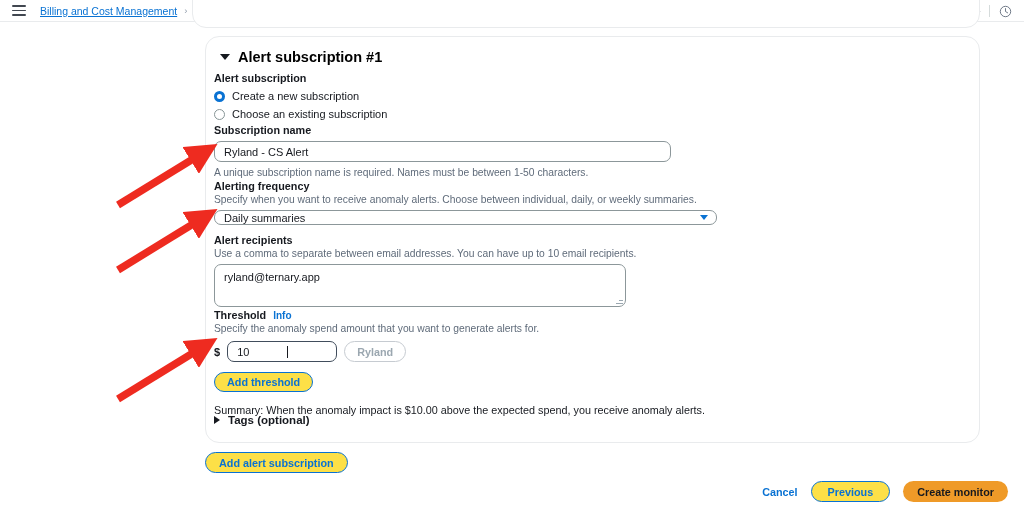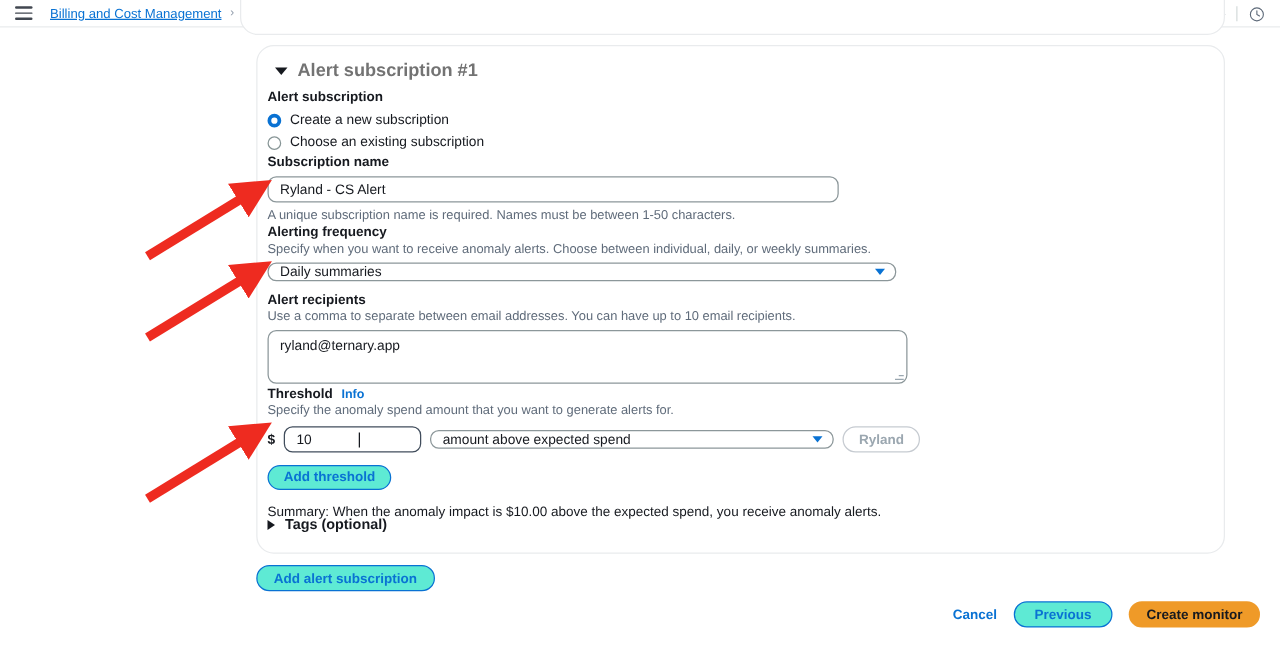--- a/index.html
+++ b/index.html
@@ -40,21 +40,21 @@
     background:#ffffff; border:1px solid #e9ebed; border-radius:14px;
   }
   .card {
     position:absolute; left:205px; top:36px; width:775px; height:407px;
     background:#ffffff; border:1px solid #e9ebed; border-radius:14px;
   }
 
   .card-head { position:absolute; left:14px; top:12px; display:flex; align-items:center; gap:8px; cursor:pointer; }
   .tri-down { width:0;height:0;border-left:5px solid transparent;border-right:5px solid transparent;border-top:6px solid #16191f; }
   .tri-right { width:0;height:0;border-top:4.5px solid transparent;border-bottom:4.5px solid transparent;border-left:6px solid #16191f; }
-  .card-title { font-size:14.5px; font-weight:bold; color:#737373; }
+  .card-title { font-size:14.5px; font-weight:bold; color:#000000; }
 
   .lbl { font-size:10.8px; font-weight:bold; color:#16191f; }
   .help { font-size:10.3px; color:#5f6b7a; }
 
   .sec { position:absolute; left:214px; }
 
   
   .radio-row { display:flex; align-items:center; gap:7px; margin-top:6px; cursor:pointer; }
   .radio { width:11px; height:11px; border-radius:50%; border:1.6px solid #879596; background:#fff; flex:none; position:relative; }
   .radio.on { border-color:#0972d3; border-width:3.2px; background:#fff; }
@@ -78,21 +78,21 @@
   }
   .ta .grip { position:absolute; right:2px; bottom:2px; width:7px; height:7px; }
   .ta .grip i { position:absolute; right:0; background:#9aa7b0; height:1px; }
 
   .caret { display:inline-block; width:1px; height:12px; background:#16191f; margin-left:1px; vertical-align:-2px; }
 
   
   .btn-out {
     display:inline-flex; align-items:center; justify-content:center;
     height:20px; padding:0 12px; border:1px solid #0972d3; border-radius:11px;
-    color:#0972d3; font-size:10.8px; font-weight:bold; background:#5eead4; cursor:pointer; white-space:nowrap;
+    color:#0972d3; font-size:10.8px; font-weight:bold; background:#fde047; cursor:pointer; white-space:nowrap;
   }
   .btn-dis {
     display:inline-flex; align-items:center; justify-content:center;
     height:21px; padding:0 12px; border:1px solid #c6cbd1; border-radius:11px;
     color:#9ba7b0; font-size:10.8px; font-weight:bold; background:#fff; cursor:default; white-space:nowrap;
   }
   .btn-prim {
     display:inline-flex; align-items:center; justify-content:center;
     height:21px; padding:0 14px; border-radius:11px;
     background:#ef9a28; color:#16191f; font-size:10.8px; font-weight:bold; cursor:pointer; white-space:nowrap;
@@ -172,45 +172,41 @@
     <div class="help" style="margin-top:2px;">Specify when you want to receive anomaly alerts. Choose between individual, daily, or weekly summaries.</div>
     <div class="sel" style="margin-top:5px; width:503px;">
       <span>Daily summaries</span>
       <span class="chev"></span>
     </div>
   </div>
 
   <div class="sec" style="top:234px; width:503px;">
     <div class="lbl">Alert recipients</div>
     <div class="help" style="margin-top:2px;">Use a comma to separate between email addresses. You can have up to 10 email recipients.</div>
-    <div class="ta" style="margin-top:5px; width:512px; height:43px;">
+    <div class="ta" style="margin-top:5px; width:412px; height:43px;">
       <span placeholder="">ryland@ternary.app</span>
       <span class="grip">
         <i style="bottom:0; width:7px;"></i>
           <i style="bottom:3px; width:4px;"></i>
       </span>
     </div>
   </div>
 
   <div class="sec" style="top:309px; width:540px;">
     <div style="display:flex; align-items:center; gap:7px;">
       <span class="lbl">Threshold</span>
       <span class="info-link">Info</span>
     </div>
     <div class="help" style="margin-top:2px;">Specify the anomaly spend amount that you want to generate alerts for.</div>
 
     <div style="display:flex; align-items:center; gap:7px; margin-top:7px;">
       <span style="font-size:11px; font-weight:bold; color:#16191f;">$</span>
       <span class="inp focused" style="width:110px;">
         <span>10</span>
           <span class="caret"></span>
-      </span>
-      <span class="sel" style="width:323px;">
-        <span>amount above expected spend</span>
-        <span class="chev"></span>
       </span>
       <span class="btn-dis">Ryland</span>
     </div>
 
     <div style="margin-top:10px;">
       <span class="btn-out">Add threshold</span>
     </div>
 
     <div style="margin-top:12px; font-size:10.8px; color:#16191f;">Summary: When the anomaly impact is $10.00 above the expected spend, you receive anomaly alerts.</div>
   </div>

